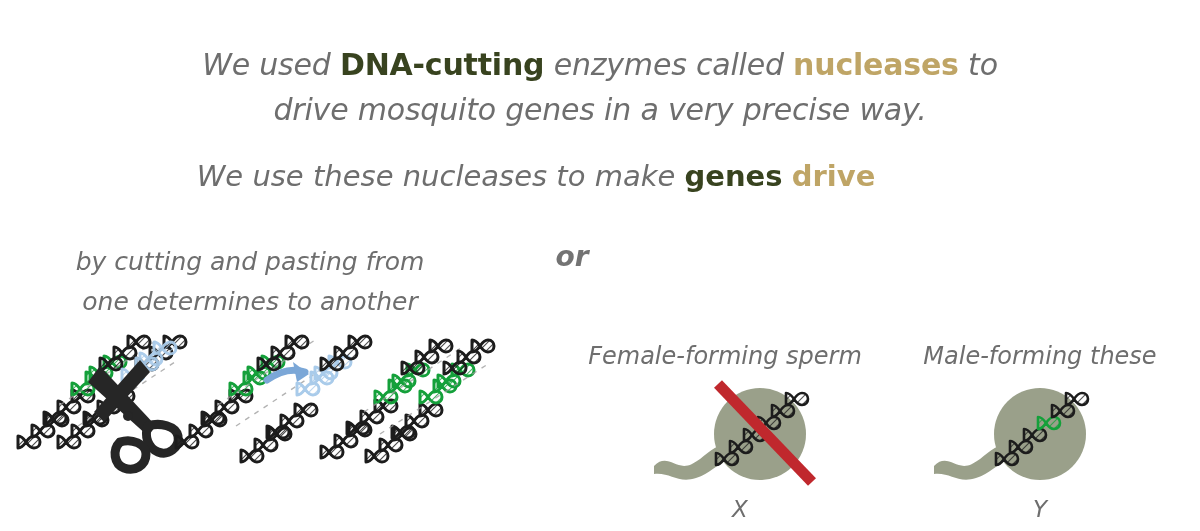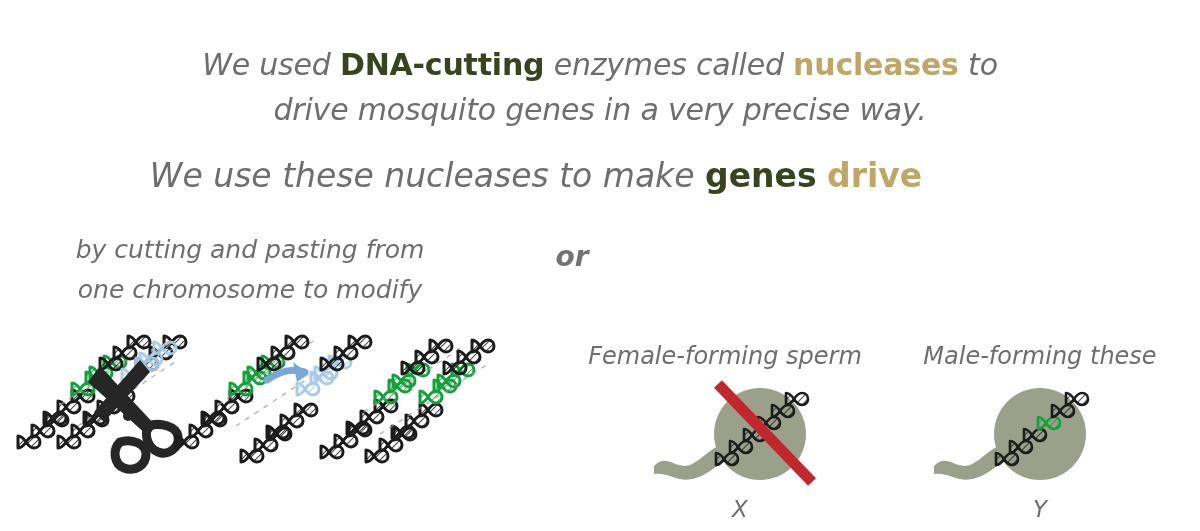--- a/index.html
+++ b/index.html
@@ -24,28 +24,28 @@
     letter-spacing:-0.2px;
   }
   .headline .ln { display:block; white-space:nowrap; }
   .kw-dark   { font-weight:bold; font-style:normal; color:#38431f; }
   .kw-gold   { font-weight:bold; font-style:normal; color:#bfa566; }
 
   .subhead {
     position:absolute; left:0; top:156px; width:1072px;
     text-align:center;
     font-style:italic;
-    font-size:33px;
+    font-size:29px;
     line-height:40px;
     color:#6e6e6e;
   }
 
   
   .cap-left {
-    position:absolute; left:40px; top:230px; width:420px;
+    position:absolute; left:40px; top:242px; width:420px;
     text-align:center;
     font-style:italic; font-size:25px; line-height:40px; color:#6e6e6e;
   }
   .cap-or {
     position:absolute; left:512px; top:240px; width:120px;
     text-align:center;
     font-style:italic; font-weight:bold; font-size:28px; color:#737373;
   }
   .cap-right {
     position:absolute; left:650px; top:230px; width:545px;
@@ -85,21 +85,21 @@
     <span class="ln"><span>We used </span><span class="kw-dark">DNA-cutting</span><span> enzymes called </span><span class="kw-gold">nucleases</span><span> to</span></span>
     <span class="ln">drive mosquito genes in a very precise way.</span>
   </div>
 
   <div class="subhead">
     <span>We use these nucleases to make </span><span class="kw-dark">genes</span><span> </span><span class="kw-gold">drive</span>
   </div>
 
   <div class="cap-left">
     <div>by cutting and pasting from</div>
-    <div>one chromosome to modify</div>
+    <div>one determines to another</div>
   </div>
 
   <div class="cap-or">or</div>
 
 
   <div class="art-left">
     <svg width="480" height="175" viewBox="0 0 480 175">
       <defs>
 
         <pattern id="hatchK" width="5" height="5" patternTransform="rotate(45)" patternUnits="userSpaceOnUse">

